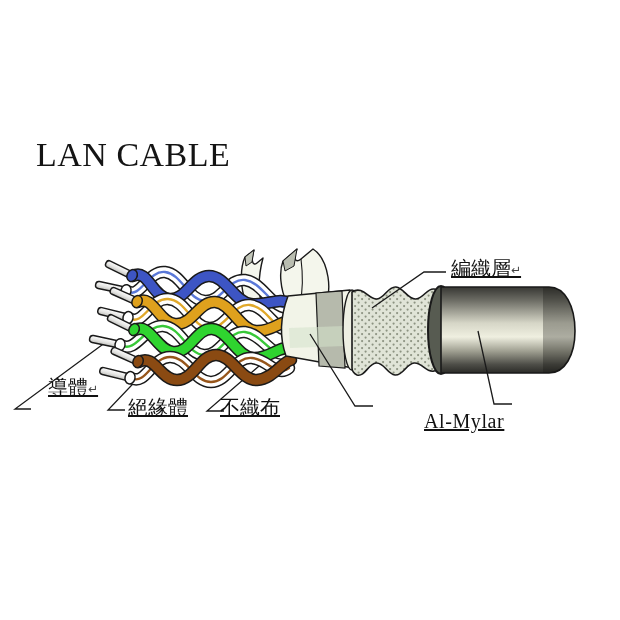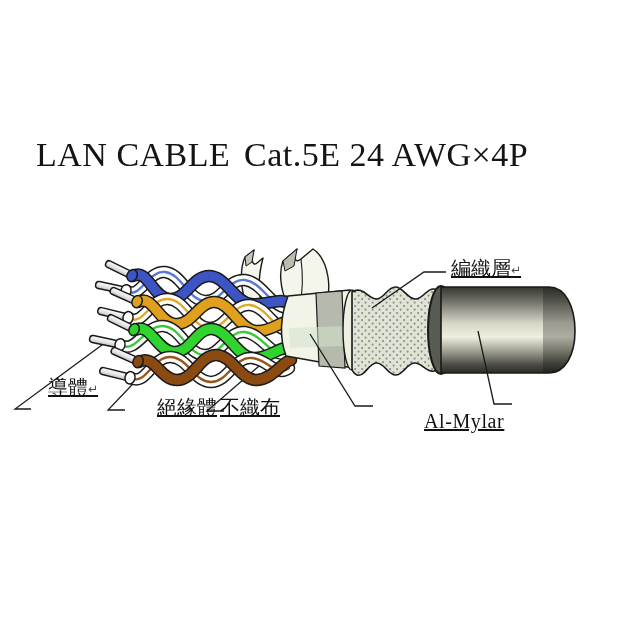--- a/index.html
+++ b/index.html
@@ -6,33 +6,32 @@
   .canvas{position:relative;width:620px;height:620px;background:#ffffff;overflow:hidden;
           font-family:"Liberation Serif","DejaVu Serif",serif;color:#141414;}
   .title-seg{position:absolute;top:138px;font-size:34px;line-height:1;white-space:nowrap;
              color:var(--title-color,#141414);letter-spacing:0.5px;}
   .t1{left:36px;} .t2{left:244px;} .t3{left:502px;}
   .diagram-svg{position:absolute;left:0;top:0;width:620px;height:620px;}
   .lbl{position:absolute;font-size:20px;line-height:1.15;white-space:nowrap;color:#111;text-decoration:underline;}
   .lbl .ret{font-size:12px;color:#444;font-family:"DejaVu Sans",sans-serif;vertical-align:1px;}
   .lbl-braid{left:451px;top:257px;}
   .lbl-conductor{left:34px;top:376px;margin-left:14px;}
-  .lbl-insulation{left:128px;top:396px;margin-left:29px;}
+  .lbl-insulation{left:128px;top:396px;}
   .lbl-nonwoven{left:220px;top:396px;}
   .lbl-almylar{left:377px;top:410px;letter-spacing:0.6px;margin-left:47px;}
   .lbl-pvc{left:517px;top:394px;}
   svg *{vector-effect:none;}
 </style>
 </head>
 <body>
 
 <div class="canvas">
 
   <div class="title-seg t1">LAN CABLE</div>
-  <div class="title-seg t2">Cat.5E 24 AWG×4P</div>
 
   <svg class="diagram-svg" viewBox="0 0 620 620">
     <defs>
       <pattern id="braidPat" width="7" height="7" patternUnits="userSpaceOnUse">
         <rect width="7" height="7" fill="var(--braid-bg)"></rect>
         <circle cx="1.6" cy="1.6" r="1.1" fill="var(--braid-dot)"></circle>
         <circle cx="5.1" cy="5.1" r="1.1" fill="var(--braid-dot)"></circle>
       </pattern>
       <linearGradient id="jacketGrad" x1="0" y1="287" x2="0" y2="373" gradientUnits="userSpaceOnUse">
         <stop offset="0" stop-color="#373733"></stop>

